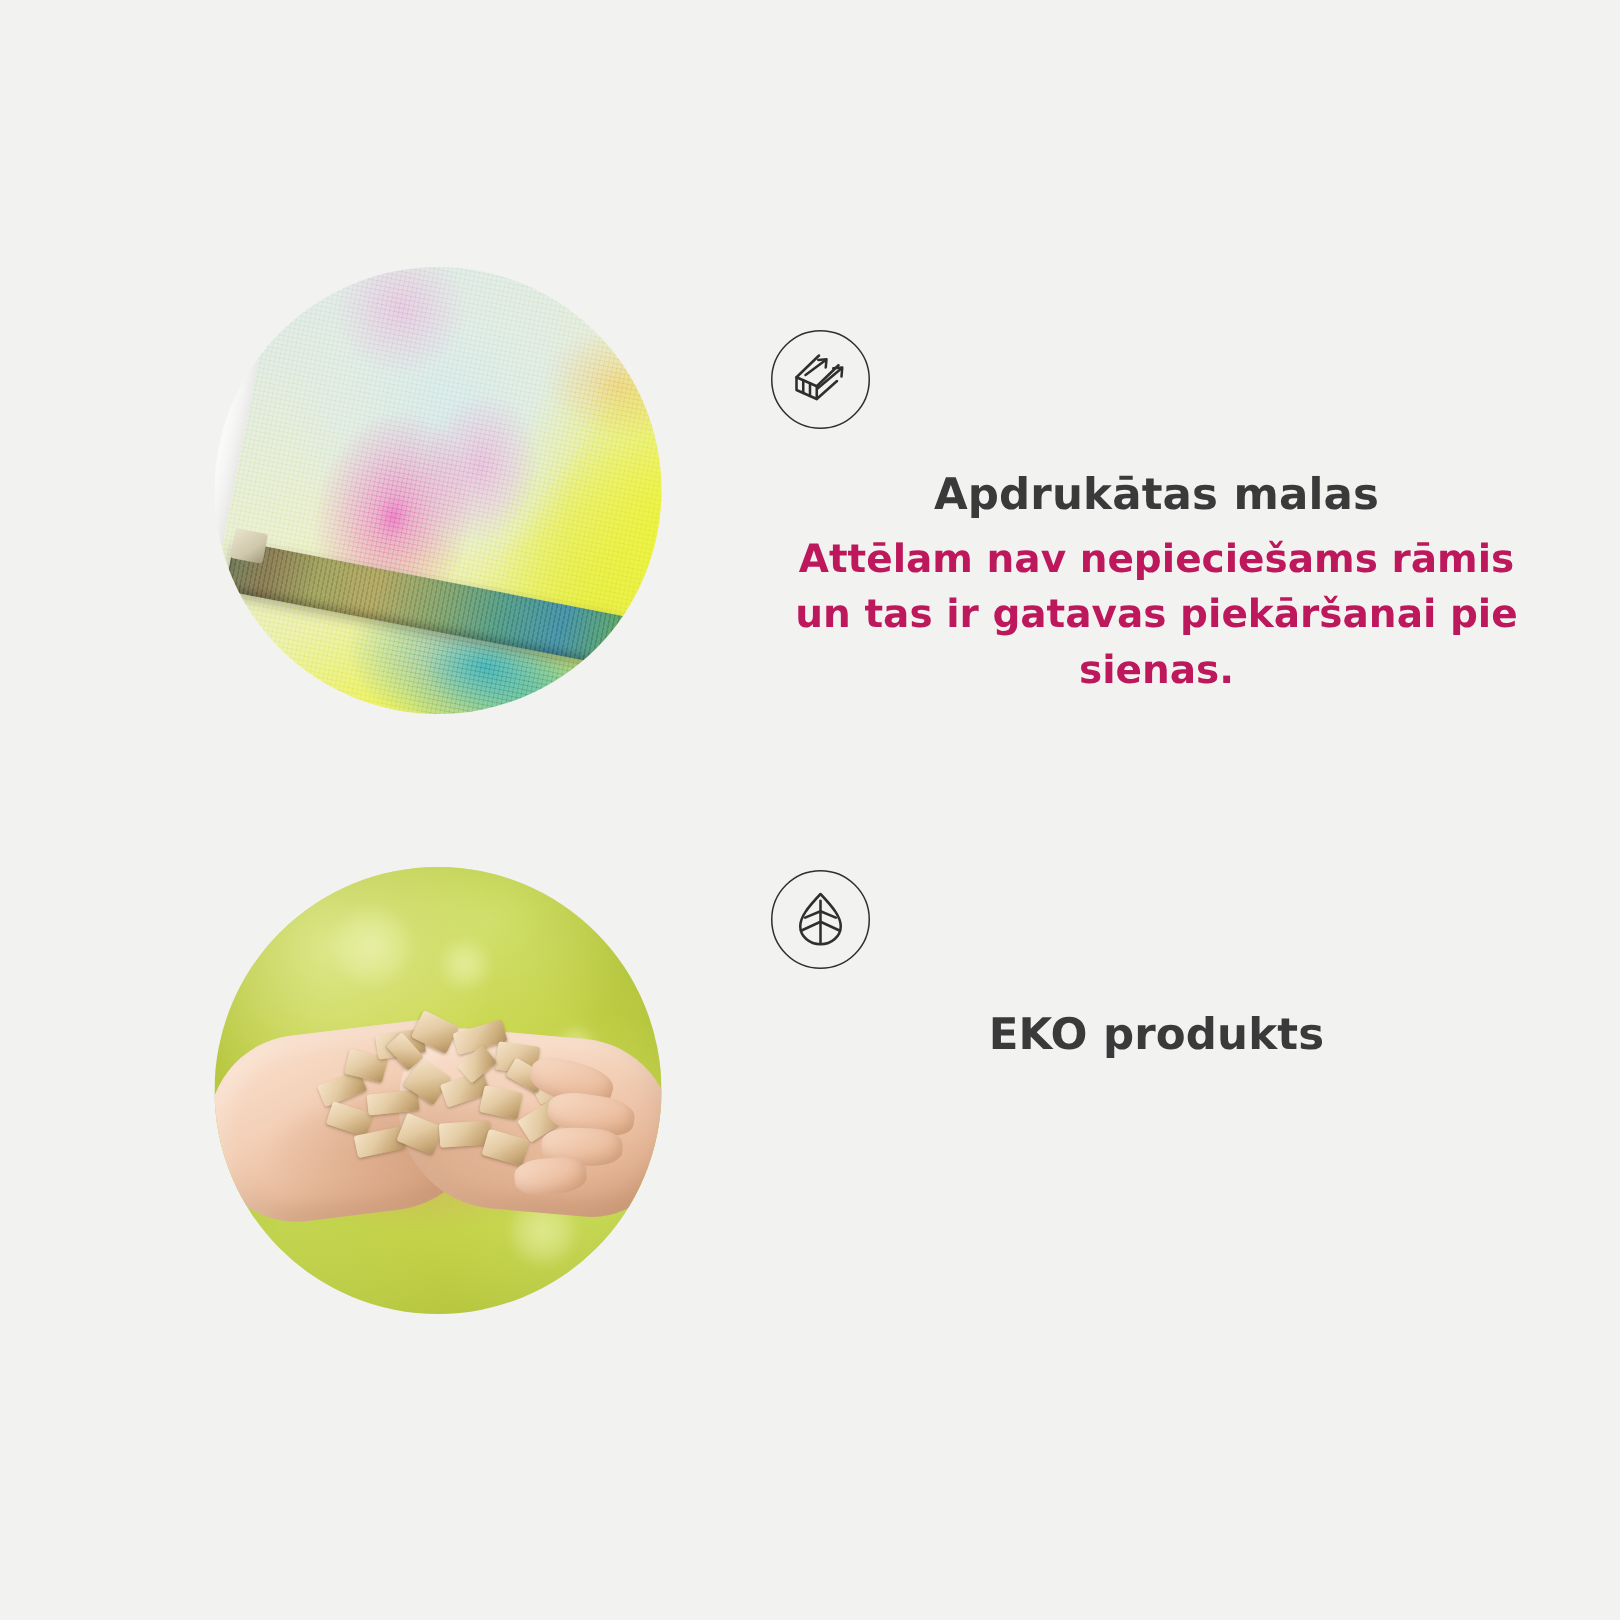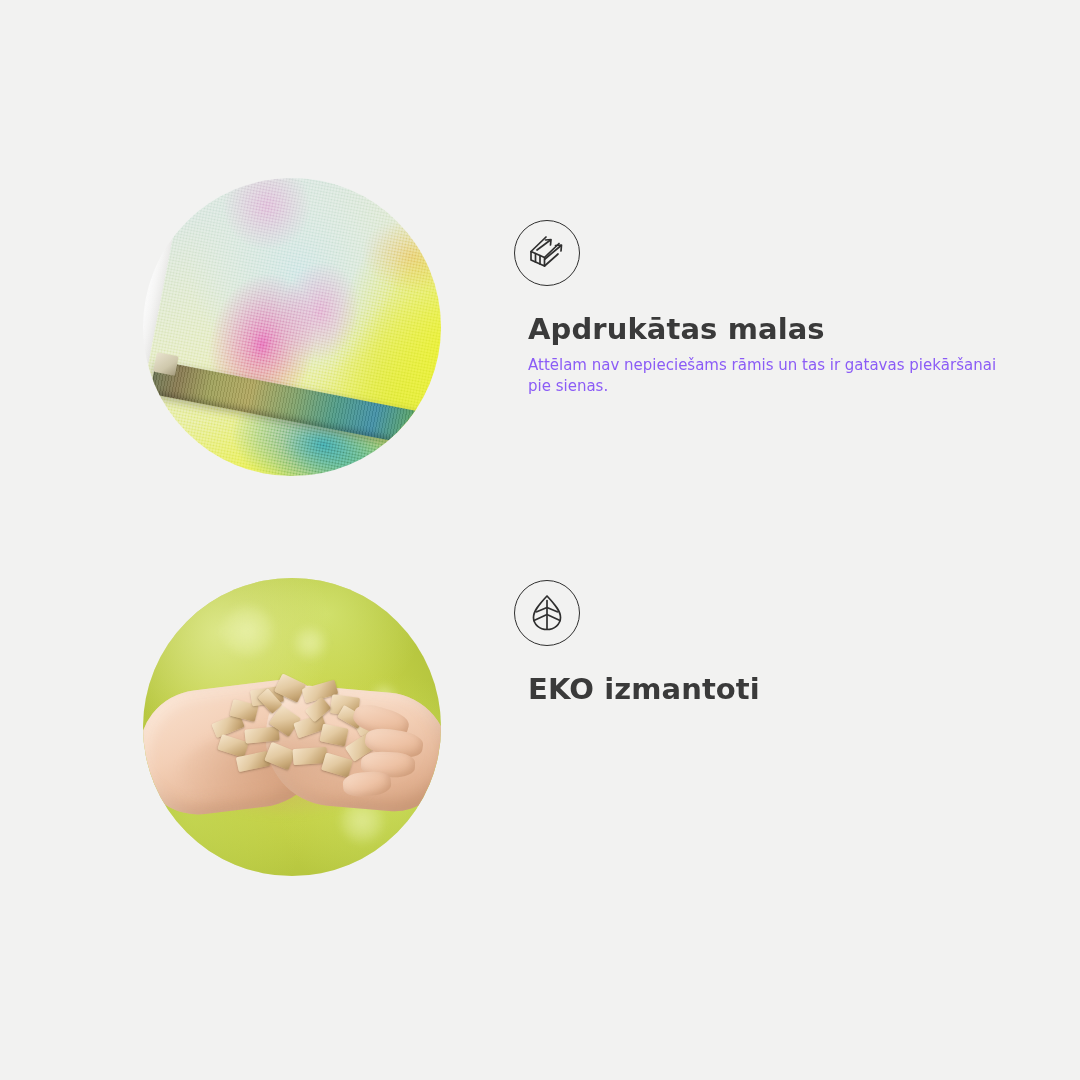--- a/index.html
+++ b/index.html
@@ -206,20 +206,21 @@
     background: linear-gradient(135deg, #f4e3c8 0%, #e3caa2 45%, #c9a978 78%, #b08f60 100%);
     box-shadow: 0 1px 2px rgba(110,86,56,0.45);
     border-radius: 2px;
   }
 
   
   .content {
     position: absolute;
     left: 514px;
     width: 500px;
+    text-align: center;
   }
   .content-1 { top: 60px; }
   .content-2 { top: 20px; }
 
   .icon-badge {
     width: 66px;
     height: 66px;
     border-radius: 50%;
     border: 1.6px solid #2f2f2f;
     display: flex;
@@ -231,23 +232,23 @@
   .feature-title {
     margin: 26px 0 0 14px;
     font-size: 29px;
     font-weight: 700;
     color: #3a3a3a;
     letter-spacing: 0.1px;
     line-height: 1.2;
   }
   .feature-desc {
     margin: 8px 0 0 14px;
-    font-size: 15px;
-    font-weight: 400;
-    color: #8b5cf6;
+    font-size: 26px;
+    font-weight: 700;
+    color: #be185d;
     line-height: 1.42;
     max-width: 488px;
   }
 </style>
 </head>
 <body>
 
 <div class="page">
 
   <section class="feature feature-1">
@@ -338,17 +339,17 @@
 
           <path d="M21 4 C12 13.5 7.5 19.5 7.5 25.5 C7.5 32.2 13.6 37.5 21 37.5 C28.4 37.5 34.5 32.2 34.5 25.5 C34.5 19.5 30 13.5 21 4 Z"></path>
 
           <path d="M21 8.5 L21 37"></path>
 
           <path d="M10.8 19.8 L21 15.5 L31.2 19.8"></path>
 
           <path d="M8 28.5 L21 22.5 L34 28.5"></path>
         </svg>
       </div>
-      <h2 class="feature-title">EKO izmantoti</h2>
+      <h2 class="feature-title">EKO produkts</h2>
     </div>
   </section>
 
 </div>
 
 </body></html>

